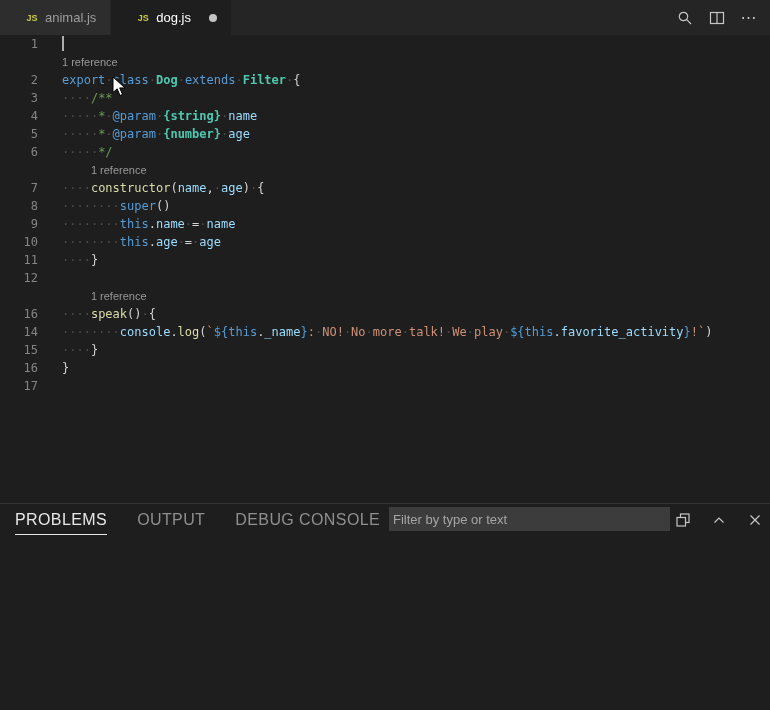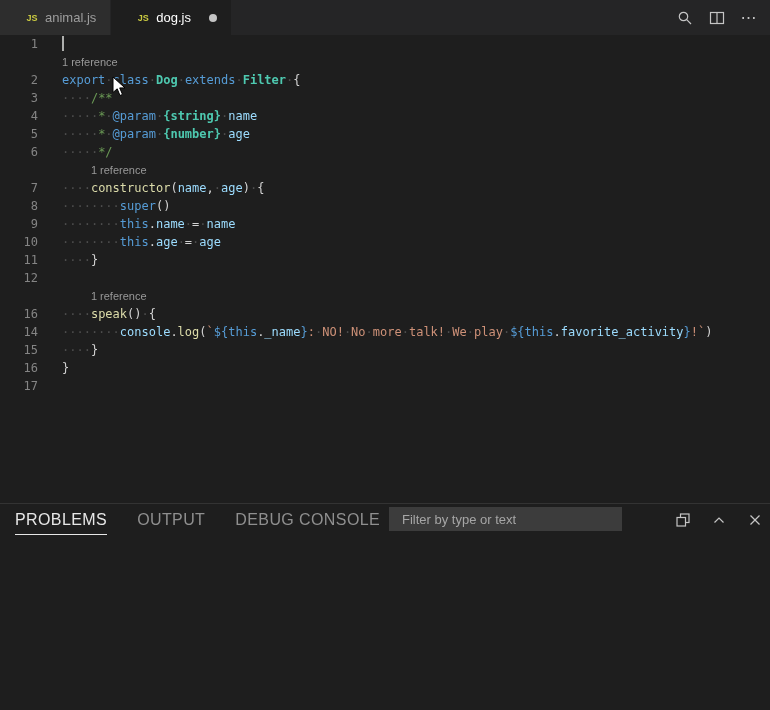--- a/index.html
+++ b/index.html
@@ -62,23 +62,23 @@
 
   
   .panel { height:207px; flex:none; background:#1e1e1e; border-top:1px solid #333333; }
   .panel-header { position:relative; height:31px; display:flex; align-items:center; padding-left:15px; }
   .panel-tab {
     font-size:16px; letter-spacing:0.4px; color:#8f8f8f; margin-right:30px;
     padding:6px 0 5px 0; cursor:pointer; white-space:nowrap;
   }
   .panel-tab.active { color:#e7e7e7; border-bottom:1px solid #e7e7e7; }
   .filter-input {
-    position:absolute; left:389px; top:3px; width:233px; height:24px;
+    position:absolute; left:389px; top:3px; width:281px; height:24px;
     background:#3c3c3c; border:none; outline:none; color:#cccccc;
-    font-size:13px; font-family:"Liberation Sans",sans-serif; padding:0 13px;
+    font-size:13px; font-family:"Liberation Sans",sans-serif; padding:0 4px;
   }
   .filter-input::placeholder { color:#a6a6a6; }
   .panel-actions { position:absolute; right:6px; top:0; height:31px; display:flex; align-items:center; gap:18px; }
   .panel-actions .icon-btn svg { stroke:#c5c5c5; }
   .panel-body { padding:5px 15px; font-size:13px; color:#c8c8c8; }
 </style>
 </head>
 <body>
 
 <div class="tabbar">

